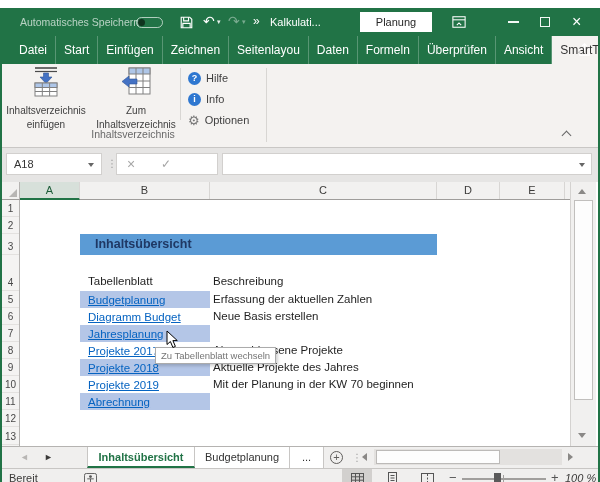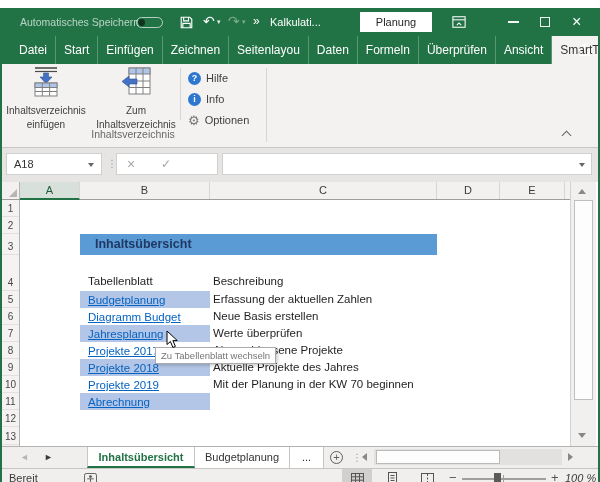--- a/index.html
+++ b/index.html
@@ -275,21 +275,20 @@
     <div class="ccell" style="top:91px;">Erfassung der aktuellen Zahlen</div>
 
     <div class="bcell" style="top:108px;">
         <span class="linktext">Diagramm Budget</span>
       </div>
     <div class="ccell" style="top:108px;">Neue Basis erstellen</div>
 
     <div class="bcell shaded" style="top:125px;">
         <span class="linktext">Jahresplanung</span>
       </div>
-    <div class="ccell" style="top:125px;">Werte überprüfen</div>
 
     <div class="bcell" style="top:142px;">
         <span class="linktext">Projekte 2017</span>
       </div>
     <div class="ccell" style="top:142px;">Abgeschlossene Projekte</div>
 
     <div class="bcell shaded" style="top:159px;">
         <span class="linktext">Projekte 2018</span>
       </div>
     <div class="ccell" style="top:159px;">Aktuelle Projekte des Jahres</div>

